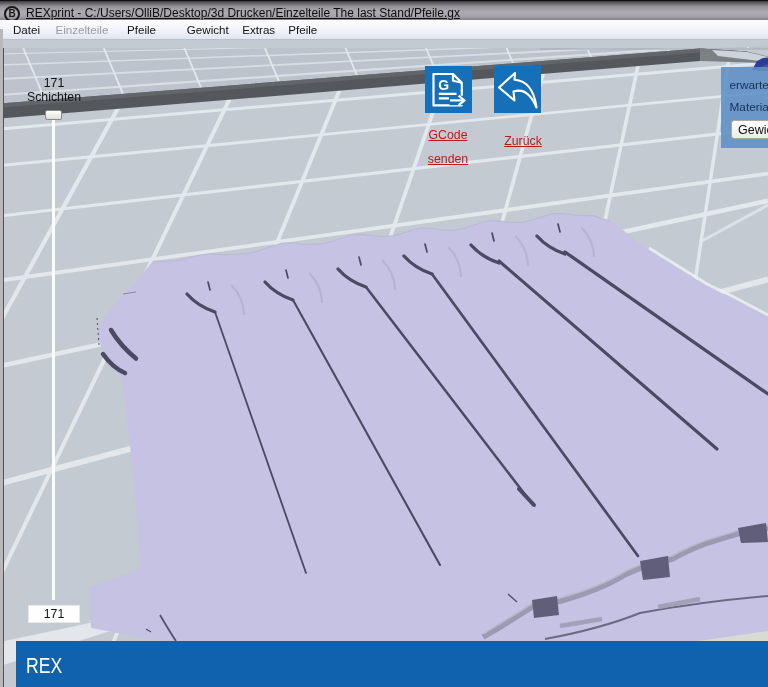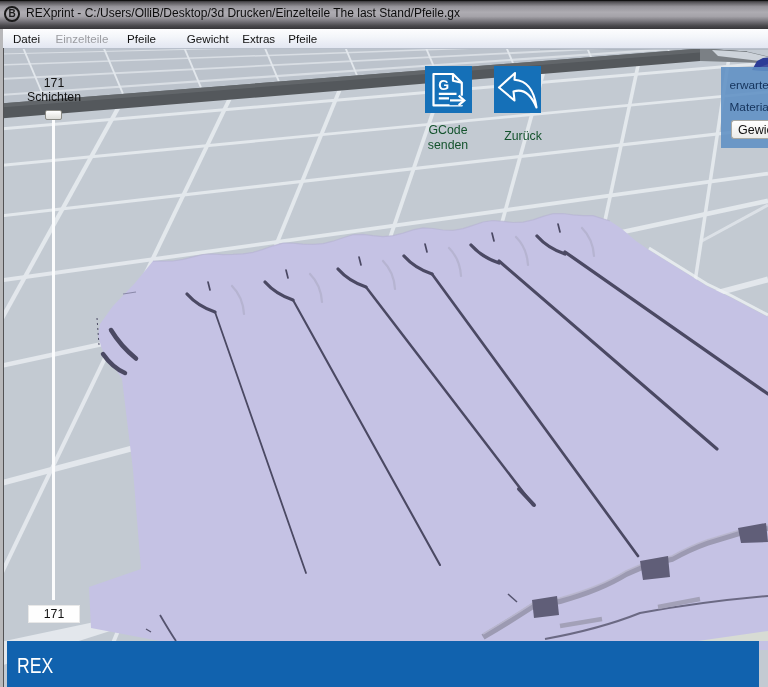--- a/index.html
+++ b/index.html
@@ -1,41 +1,41 @@
 <!DOCTYPE html>
 <html><head><meta charset="utf-8">
 <style>
 html,body{margin:0;padding:0;width:768px;height:687px;overflow:hidden;
  font-family:"Liberation Sans",sans-serif;}
 #win{position:relative;width:768px;height:687px;background:#c3cad2;}
 #titlebar{position:absolute;left:0;top:0;width:100%;height:29px;
  background:linear-gradient(#39383b 0%,#5c5a5e 6%,#96949a 20%,#aeacb2 40%,#a5a3a9 55%,#78767c 72%,#4b4a4e 88%,#363538 100%);
  border-top:1px solid #111;box-sizing:border-box;}
-#title{position:absolute;left:26px;top:4.5px;font-size:12px;color:#0c0c0c;white-space:nowrap;}
+#title{position:absolute;left:26px;top:4.5px;font-size:12px;color:#0c0c0c;white-space:nowrap;text-decoration:underline;}
 #appicon{position:absolute;left:4.3px;top:5px;width:11.6px;height:11.6px;border:2px solid #1b1b1b;border-radius:50%;
  text-align:center;font-weight:bold;font-size:10px;line-height:12px;color:#1b1b1b;}
-#menubar{position:absolute;left:0;top:29px;width:100%;height:19px;
+#menubar{position:absolute;left:0;top:20px;width:100%;height:19px;
  background:linear-gradient(#fdfdfe 0%,#f4f6fa 40%,#e2e6f1 100%);border-bottom:1px solid #b9c0cc;box-sizing:content-box;}
 .mi{position:absolute;top:3px;font-size:11.6px;color:#111;}
 #lb1{position:absolute;left:0;top:29px;width:2.6px;height:658px;background:#b8b8ba;z-index:30;}
 #lb2{position:absolute;left:2.6px;top:48px;width:1.2px;height:639px;background:#525254;z-index:30;}
 .iconbox{position:absolute;width:47px;height:47px;background:#1570b8;z-index:10;}
-.iconlabel{position:absolute;z-index:10;font-size:12.3px;color:#14532d;text-align:center;line-height:15px;}
+.iconlabel{position:absolute;z-index:10;font-size:12.3px;color:#b91c1c;text-align:center;line-height:24px;text-decoration:underline;}
 #sliderlabel{position:absolute;left:10px;top:75.5px;width:88px;text-align:center;font-size:12.3px;color:#111;line-height:14.5px;z-index:10;}
 #track{position:absolute;left:51.8px;top:118px;width:2.8px;height:482px;background:#fbfcfd;z-index:9;}
 #handle{position:absolute;left:44.5px;top:110px;width:15px;height:7.5px;z-index:10;
  background:linear-gradient(#ffffff,#dededa);border:1px solid #8a8a84;border-radius:2px;}
 #valuebox{position:absolute;left:28px;top:605px;width:50px;height:16px;background:#fefefe;z-index:10;
  font-size:12.3px;color:#111;text-align:center;line-height:17px;border:1px solid #e8e8e8;}
 #panel{position:absolute;left:720.5px;top:67px;width:47.5px;height:81px;background:#5f90c4;opacity:0.88;z-index:10;}
 .ptext{position:absolute;font-size:11.8px;color:#14325a;white-space:nowrap;z-index:11;}
 #pbutton{position:absolute;left:731px;top:119.5px;width:37px;height:19.5px;z-index:11;box-sizing:border-box;
  background:linear-gradient(#ffffff,#ebebe9);border:1px solid #a9a9a3;border-radius:3px 0 0 3px;border-right:none;
  font-size:12.5px;color:#111;line-height:18px;padding-left:6px;white-space:nowrap;overflow:hidden;}
-#bottombar{position:absolute;left:7px;top:641px;width:752px;height:46px;background:#1162ae;z-index:12;}
+#bottombar{position:absolute;left:16px;top:641px;width:752px;height:46px;background:#1162ae;z-index:12;}
 #rex{position:absolute;left:10px;top:12px;font-size:22px;color:#fff;transform:scaleX(0.8);transform-origin:left;}
 </style></head>
 <body>
 <div id="win">
  <div id="viewport">
       <svg width="768" height="687" viewBox="0 0 768 687" style="position:absolute;left:0;top:0" xmlns="http://www.w3.org/2000/svg">
         <defs>
           <clipPath id="clipUpper">
             <polygon points="0,48 768,48 768,46 700,48.6 0,103.5"></polygon>
           </clipPath>

